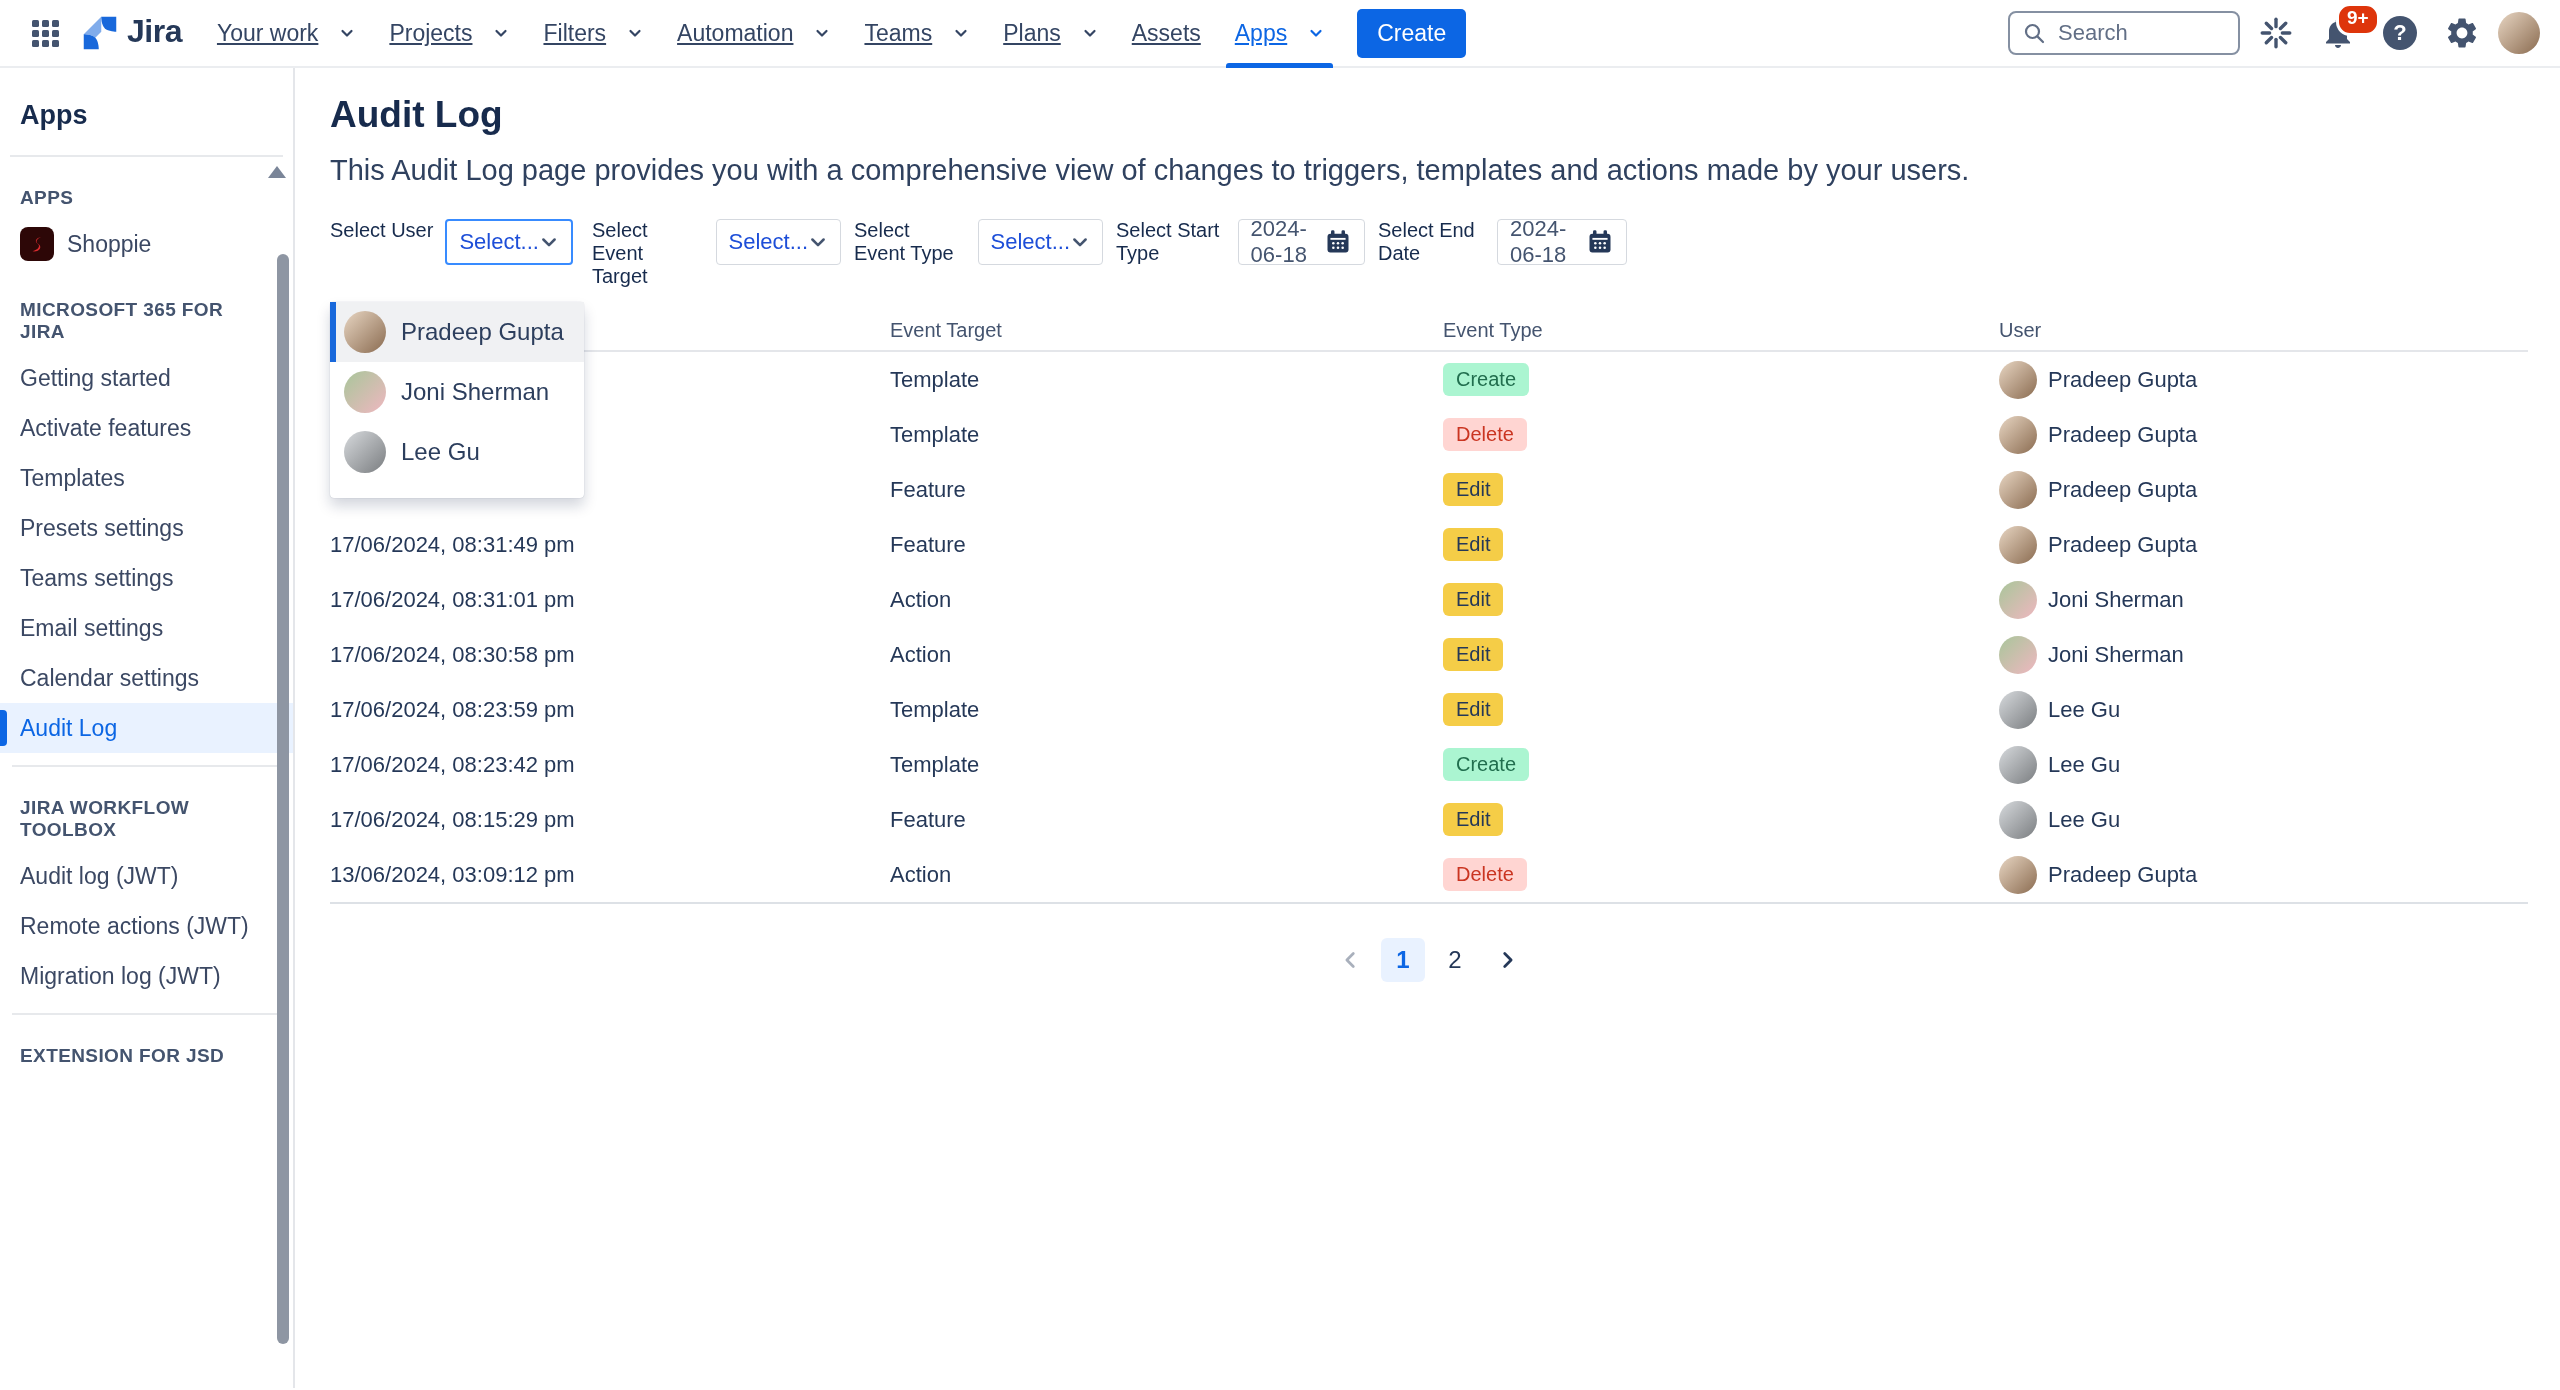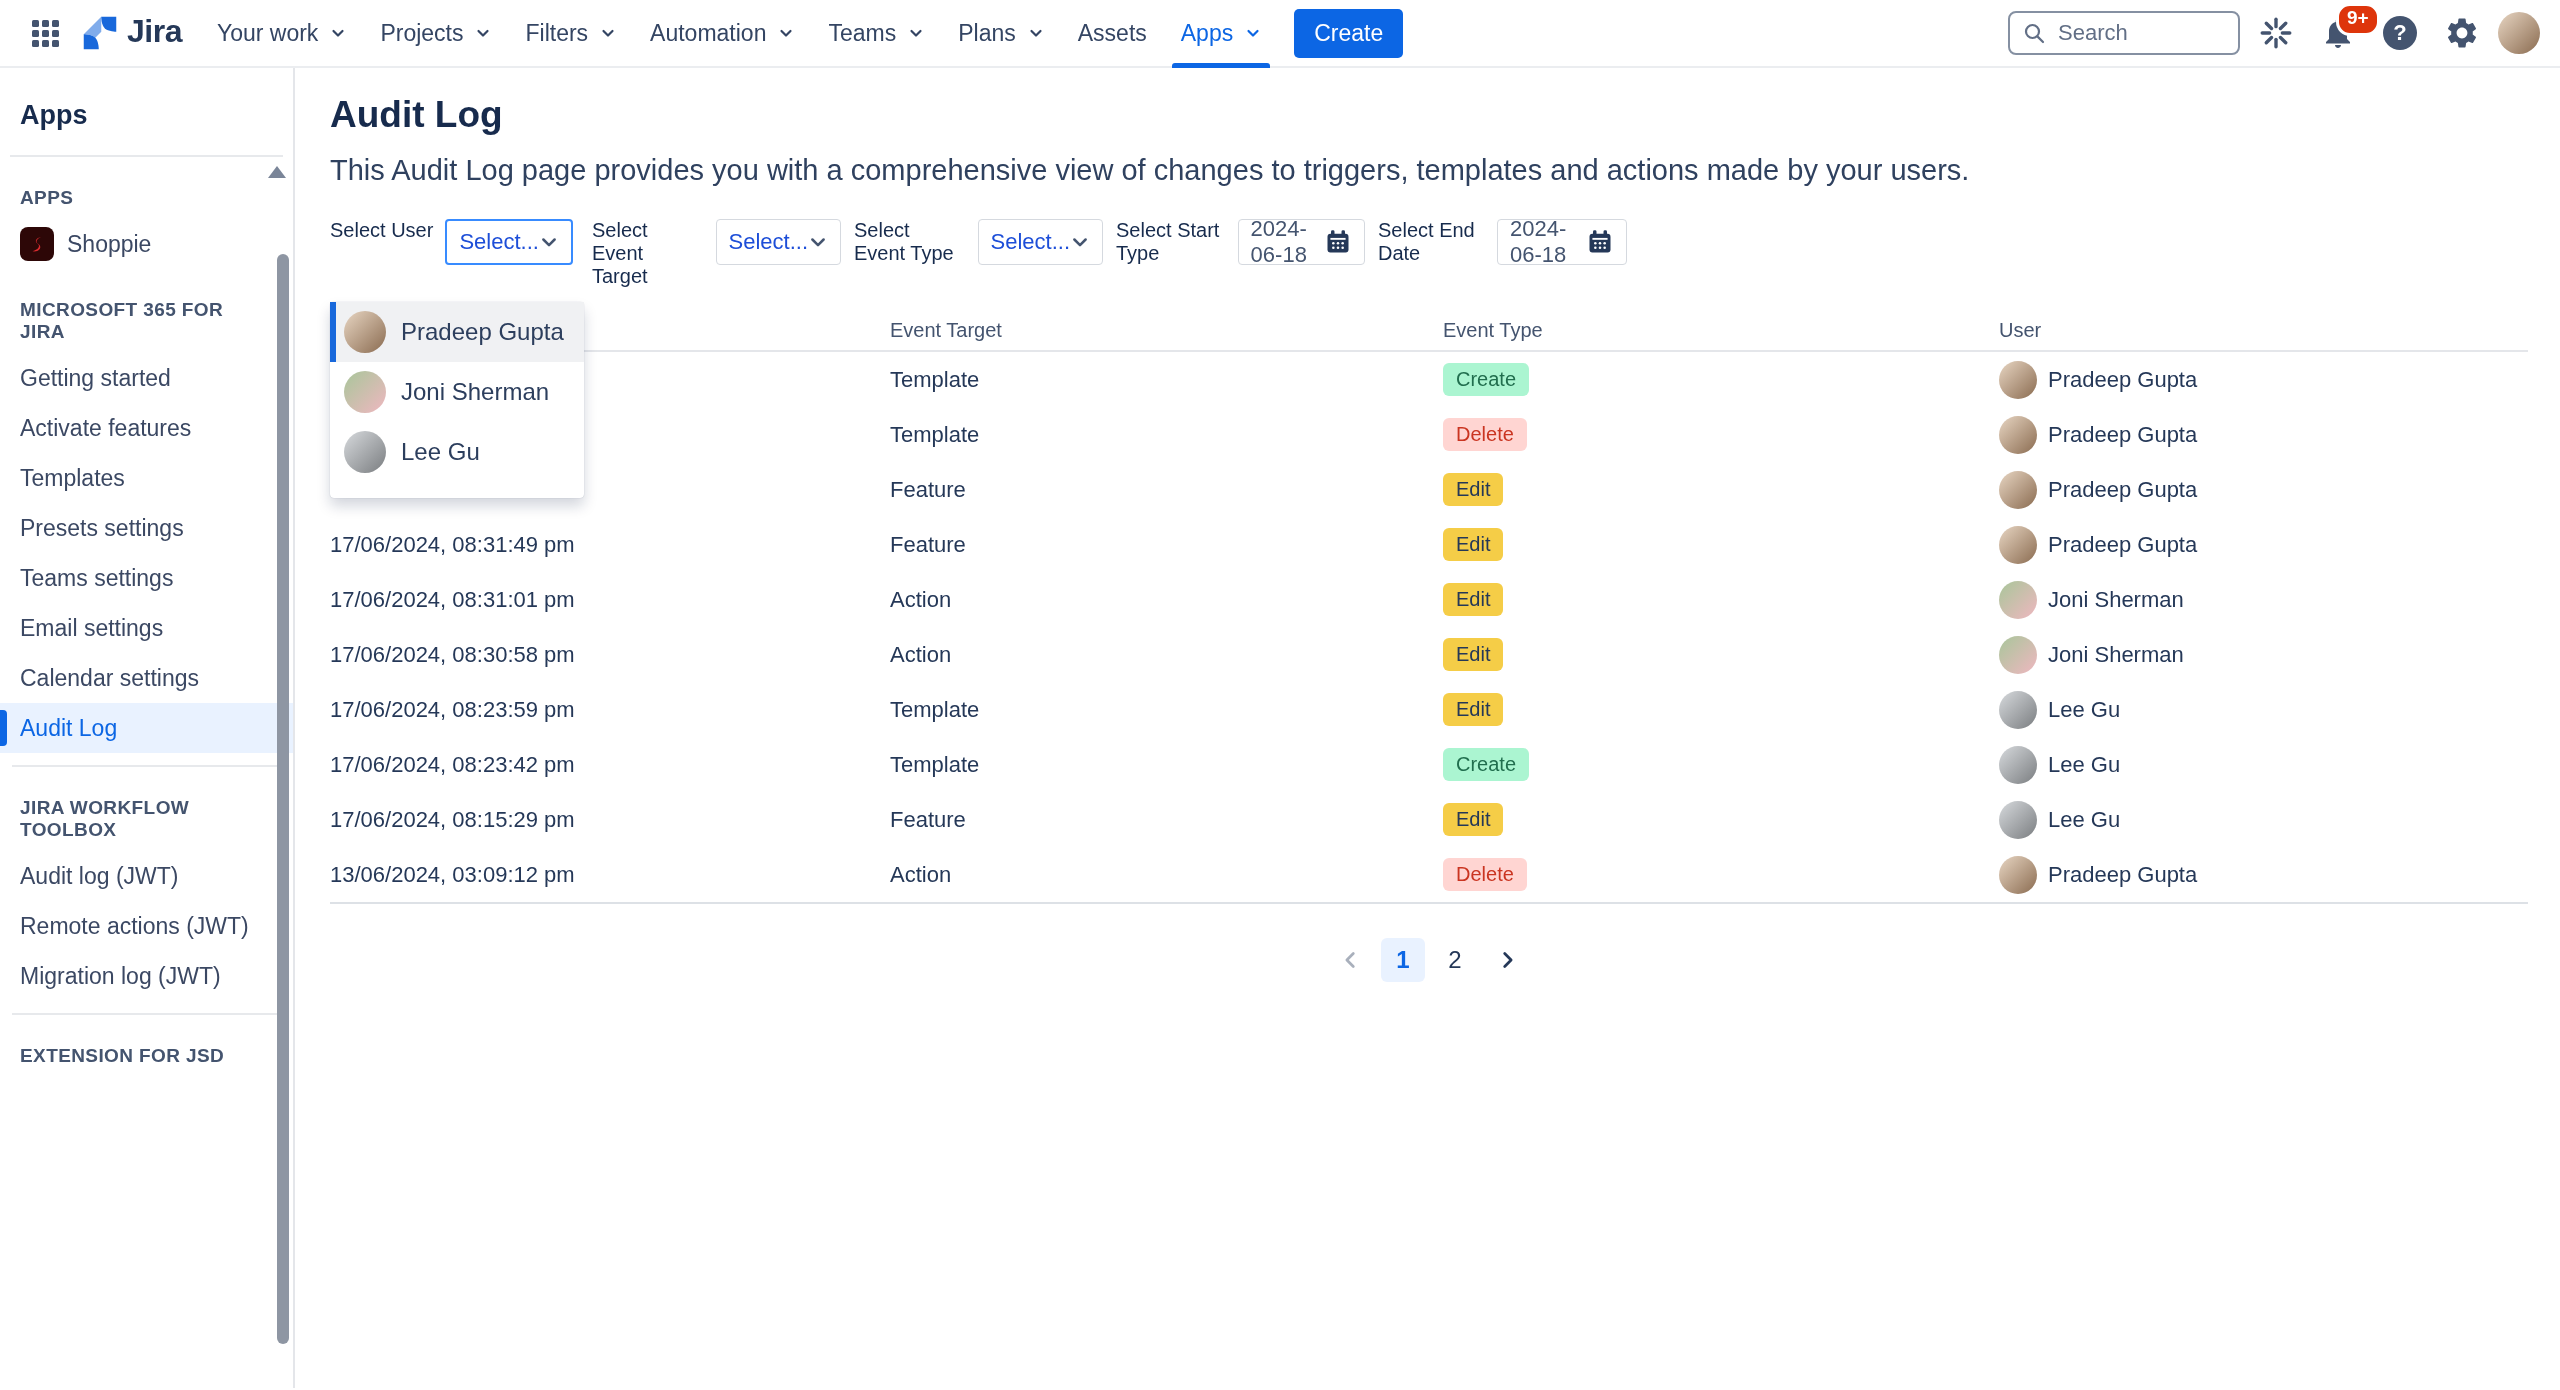--- a/index.html
+++ b/index.html
@@ -11,22 +11,22 @@
   .topnav { height: 68px; display: flex; align-items: center; padding: 0 20px 0 22px;
             border-bottom: 2px solid #ebedf0; gap: 4px; background: #fff; }
   .icon-btn { background: none; border: none; display: flex; align-items: center;
               justify-content: center; cursor: pointer; padding: 0; position: relative; }
   .switcher { width: 46px; height: 46px; border-radius: 6px; }
   .grid-icon { display: grid; grid-template-columns: repeat(3, 7px); gap: 3px; }
   .grid-icon i { width: 7px; height: 7px; background: #44546f; border-radius: 1.5px; }
   .brand { display: flex; align-items: flex-start; gap: 7px; padding: 0 14px 0 8px; cursor: pointer; }
   .brand-text { font-size: 32px; font-weight: 700; color: #253858; letter-spacing: -0.5px; }
   .primary-nav { display: flex; align-items: center; height: 100%; }
-  .nav-item { height: 100%; display: flex; align-items: center; gap: 12px; padding: 0 17px;
-              font-size: 23px; color: #344563; cursor: pointer; position: relative; white-space: nowrap; }
+  .nav-item { height: 100%; display: flex; align-items: center; gap: 21px; padding: 0 17px;
+              font-size: 23px; color: #344563; cursor: pointer; position: relative; white-space: nowrap; text-decoration: underline; }
   .nav-item .chev { color: #344563; display: flex; }
   .nav-item.active { color: #0c66e4; }
   .nav-item.active .chev { color: #0c66e4; }
   .nav-item.active::after { content: ''; position: absolute; left: 8px; right: 8px; bottom: -2px;
                             height: 5px; background: #0c66e4; border-radius: 3px 3px 0 0; }
   .create-btn { margin-left: 12px; background: #0c66e4; color: #fff; border: none; border-radius: 5px;
                 font-size: 23px; font-weight: 500; padding: 11px 20px; cursor: pointer;
                 font-family: "Liberation Sans", sans-serif; }
   .nav-right { margin-left: auto; display: flex; align-items: center; gap: 10px; }
   .search-box { display: flex; align-items: center; gap: 10px; border: 2px solid #8590a2;

